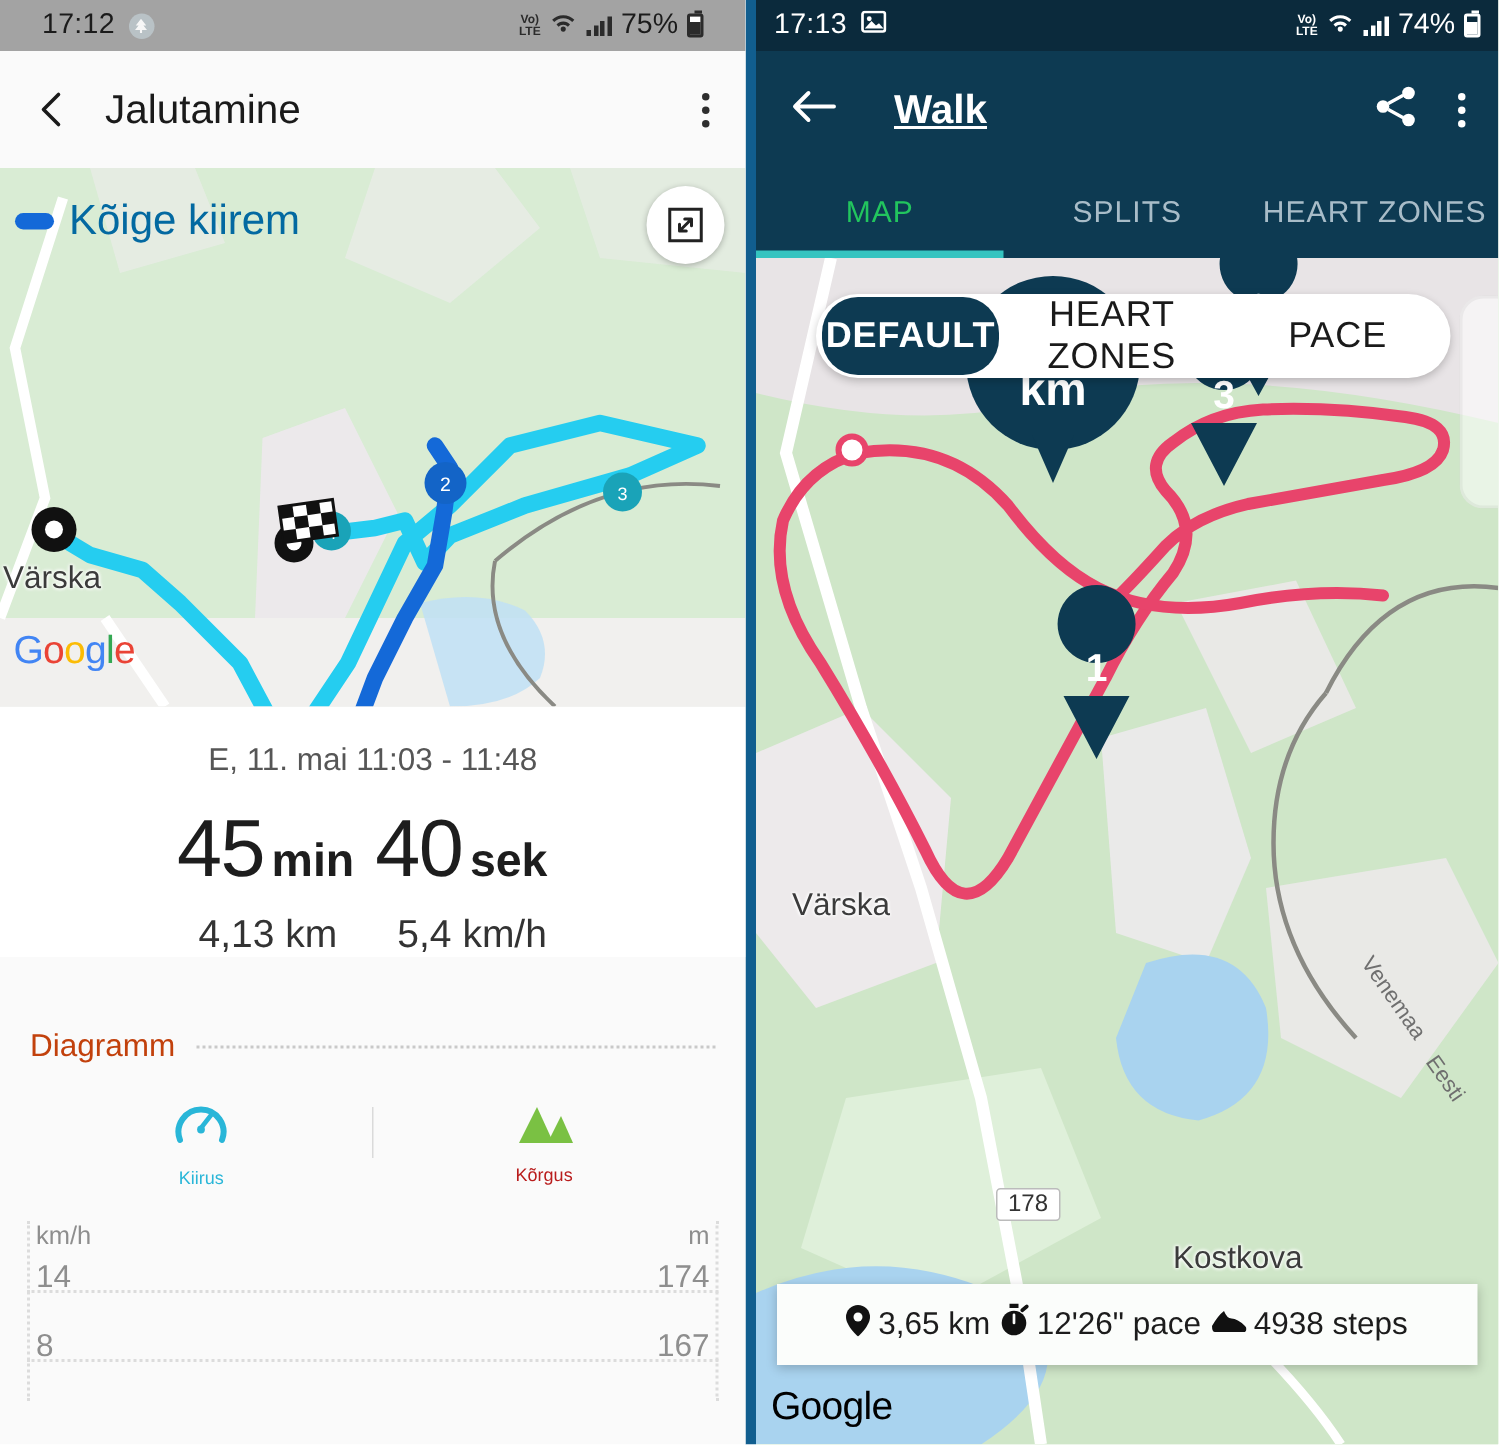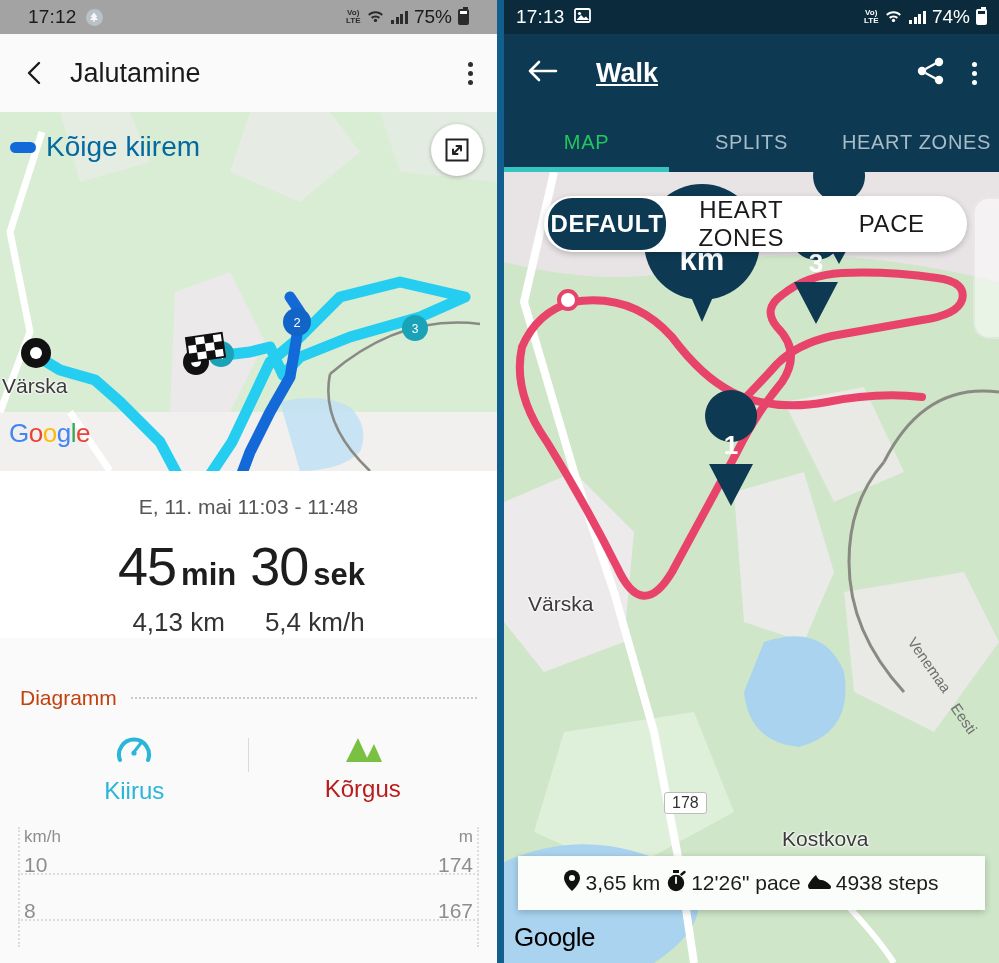--- a/index.html
+++ b/index.html
@@ -89,21 +89,21 @@
   .dotted { flex:1; border-top:2px dotted #c9c9c9; height:0; }
 
   .chart-tabs { display:flex; margin-top:22px; padding:0 20px; }
   .chart-tab {
     flex:1; display:flex; flex-direction:column; align-items:center; gap:7px; cursor:pointer;
     position:relative;
   }
   .chart-tab + .chart-tab:before{
     content:""; position:absolute; left:-0.5px; top:6px; width:1px; height:34px; background:#dadada;
   }
-  .tab-name { font-size:24px; }
+  .tab-name { font-size:12px; }
   .tab-speed .tab-name { color:#29b6d8; }
   .tab-elev .tab-name { color:#b91c1c; }
 
   .chartbox { margin:22px 18px 0 18px; position:relative; height:120px; }
   .chart-grid { position:absolute; inset:0; }
   .gline { position:absolute; left:0; right:0; border-top:2px dotted #dcdcdc; }
   .gcol { position:absolute; top:0; bottom:0; border-left:2px dotted #dcdcdc; }
   .axis-lbl { position:absolute; font-size:17px; color:#8e8e8e; }
 
   
@@ -268,21 +268,21 @@
     </div>
 
     <div class="map-place-left">Värska</div>
 
     <div class="glogo"><span>G</span><span>o</span><span>o</span><span>g</span><span>l</span><span>e</span></div>
   </div>
 
   <div class="stats">
     <div class="stats-date">E, 11. mai 11:03 - 11:48</div>
     <div class="stats-duration">
-      <span class="dur-num">45</span><span class="dur-unit">min</span><span class="dur-num">30</span><span class="dur-unit">sek</span>
+      <span class="dur-num">45</span><span class="dur-unit">min</span><span class="dur-num">40</span><span class="dur-unit">sek</span>
     </div>
     <div class="stats-sub">
       <span>4,13 km</span>
       <span>5,4 km/h</span>
     </div>
   </div>
 
   <div class="diagram-head">
     <span class="diagram-label">Diagramm</span>
     <span class="dotted"></span>
@@ -312,21 +312,21 @@
 
   <div class="chartbox">
     <div class="chart-grid">
       <div class="gline" style="top:46px"></div>
       <div class="gline" style="top:92px"></div>
       <div class="gcol" style="left:0"></div>
       <div class="gcol" style="right:0"></div>
     </div>
     <span class="axis-lbl" style="left:6px; top:0">km/h</span>
     <span class="axis-lbl" style="right:6px; top:0">m</span>
-    <span class="axis-lbl" style="left:6px; top:26px; font-size:21px">10</span>
+    <span class="axis-lbl" style="left:6px; top:26px; font-size:21px">14</span>
     <span class="axis-lbl" style="right:6px; top:26px; font-size:21px">174</span>
     <span class="axis-lbl" style="left:6px; top:72px; font-size:21px">8</span>
     <span class="axis-lbl" style="right:6px; top:72px; font-size:21px">167</span>
   </div>
 </div>
 
 <div class="divider"></div>
 
 <div class="panel-right">
 

